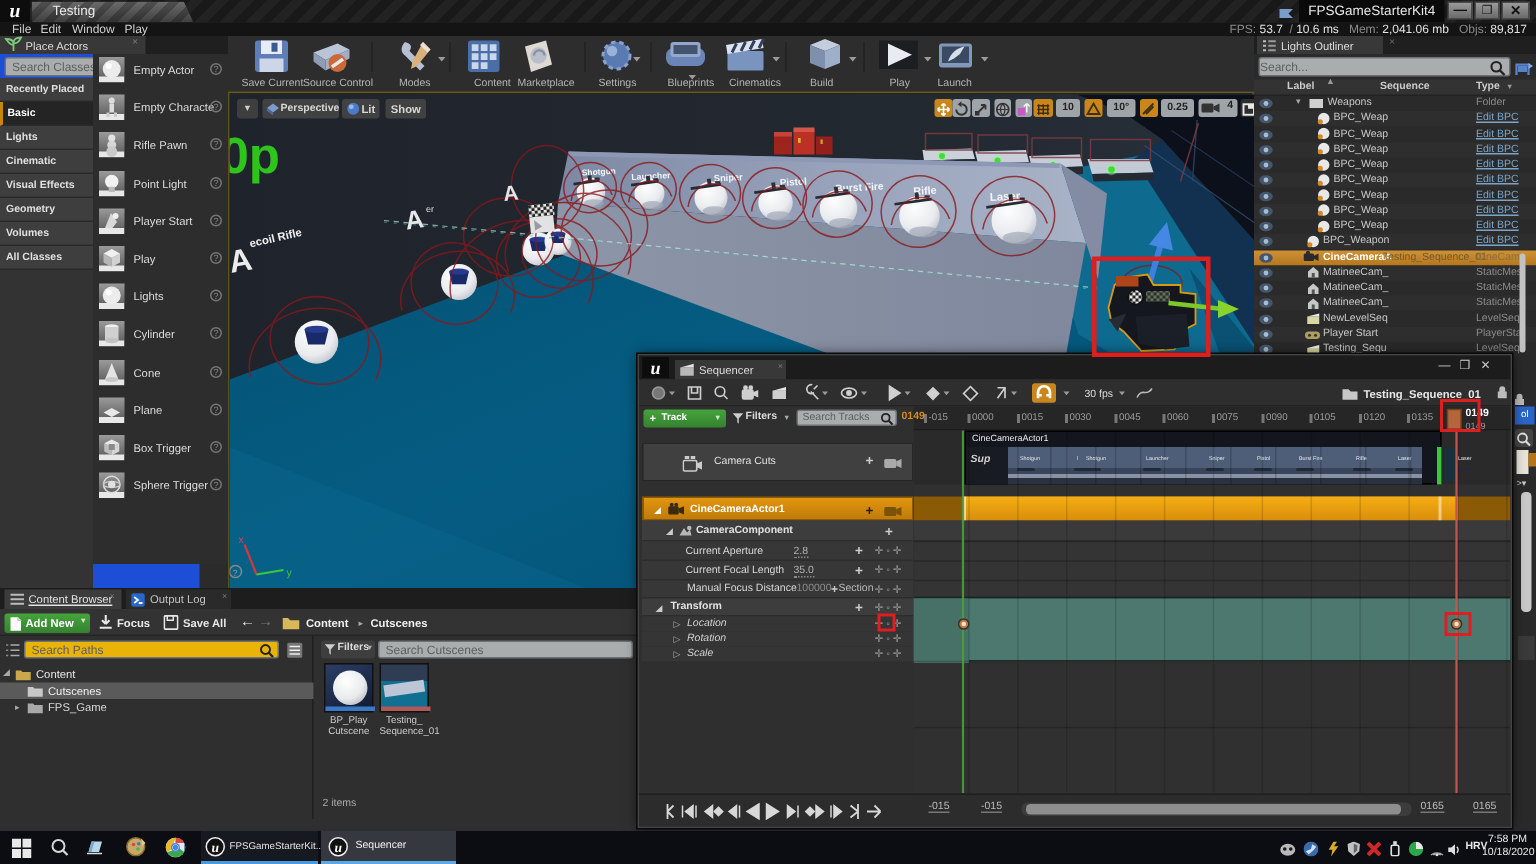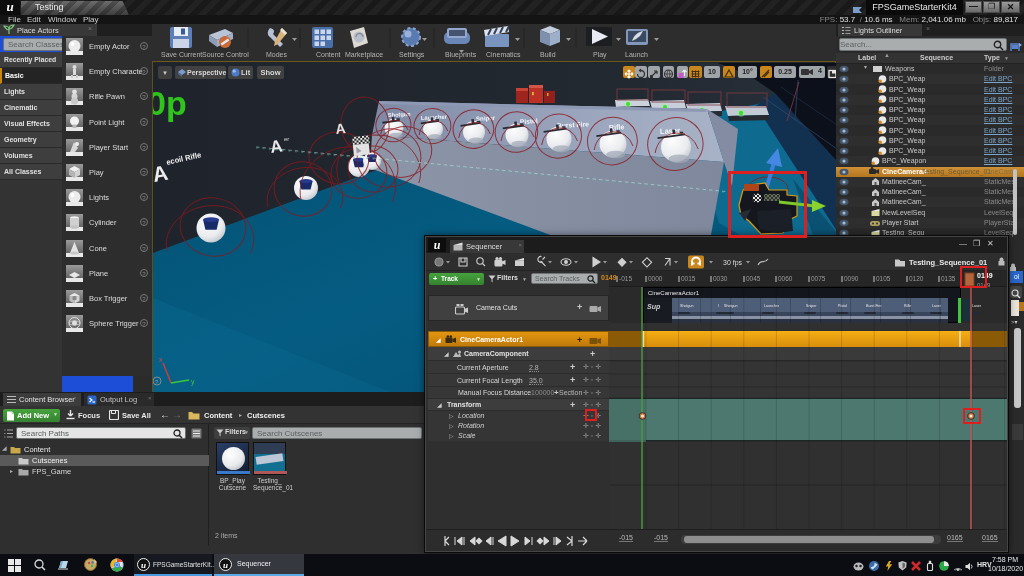--- a/index.html
+++ b/index.html
@@ -827,21 +827,21 @@
 
 <div class="abs" id="contentbrowser" style="left:0;top:392px;width:425px;height:162px;background:#2f2f2f;">
 
  <div class="abs" style="left:0;top:0;width:425px;height:14px;background:#1d1d1d;"></div>
  <div class="abs" style="left:3px;top:1px;width:78px;height:13px;background:#3c3c3c;">
   <svg width="11" height="9" style="position:absolute;left:3px;top:2px;">
           <g stroke="#bbb" stroke-width="1.2">
             <path d="M1 1.5 L10 1.5 M1 4.5 L10 4.5 M1 7.5 L10 7.5"></path>
           </g>
         </svg>
-  <span style="position:absolute;left:16px;top:2px;font-size:7.5px;color:#e2e2e2;">Content Browser</span>
+  <span style="position:absolute;left:16px;top:2px;font-size:7.5px;color:#e2e2e2;text-decoration:underline;">Content Browser</span>
  </div>
  <span style="position:absolute;left:73px;top:3px;font-size:6px;color:#777;">×</span>
  <div class="abs" style="left:84px;top:1px;width:70px;height:13px;background:#2a2a2a;">
   <svg width="10" height="10" style="position:absolute;left:3px;top:1.5px;">
           <rect x="0.5" y="0.5" width="9" height="9" rx="1.5" fill="#2a66c8"></rect>
           <path d="M2.5 3 L5 5 L2.5 7" stroke="#fff" stroke-width="1.2" fill="none"></path>
           <path d="M5.5 7 L8 7" stroke="#fff" stroke-width="1.2"></path>
         </svg>
   <span style="position:absolute;left:16px;top:2px;font-size:7.5px;color:#c2c2c2;">Output Log</span>
  </div>
@@ -876,21 +876,21 @@
   <span style="position:absolute;left:247px;top:5px;font-size:7.5px;font-weight:bold;color:#f0f0f0;">Cutscenes</span>
  </div>
 
  <div class="abs" style="left:0;top:32px;width:209px;height:122px;background:#2f2f2f;border-right:1px solid #1f1f1f;">
   <svg width="11" height="11" style="position:absolute;left:3px;top:4px;">
           <g stroke="#aaa" stroke-width="1.1">
             <path d="M4 2 L10 2 M4 5.5 L10 5.5 M4 9 L10 9"></path>
             <path d="M1 2 L2.5 2 M1 5.5 L2.5 5.5 M1 9 L2.5 9" stroke="#888"></path>
           </g>
         </svg>
-  <div class="abs" style="left:16px;top:3px;width:170px;height:12px;background:#e5e5e5;border:1px solid #6e7273;border-radius:2px;">
+  <div class="abs" style="left:16px;top:3px;width:170px;height:12px;background:#eab308;border:1px solid #6e7273;border-radius:2px;">
    <span style="position:absolute;left:4px;top:0.5px;font-size:8px;color:#5c6061;">Search Paths</span>
    <svg width="10" height="10" style="position:absolute;right:2px;top:1px;">
             <circle cx="4" cy="4" r="3" fill="none" stroke="#222" stroke-width="1.3"></circle>
             <path d="M6.2 6.2 L9 9" stroke="#222" stroke-width="1.5"></path>
           </svg>
   </div>
   <svg width="11" height="11" style="position:absolute;left:191px;top:4px;">
           <rect x="0.5" y="0.5" width="10" height="10" rx="1" fill="#777"></rect>
           <g stroke="#eee" stroke-width="1">
             <path d="M2 3 L9 3 M2 5.5 L9 5.5 M2 8 L9 8"></path>

